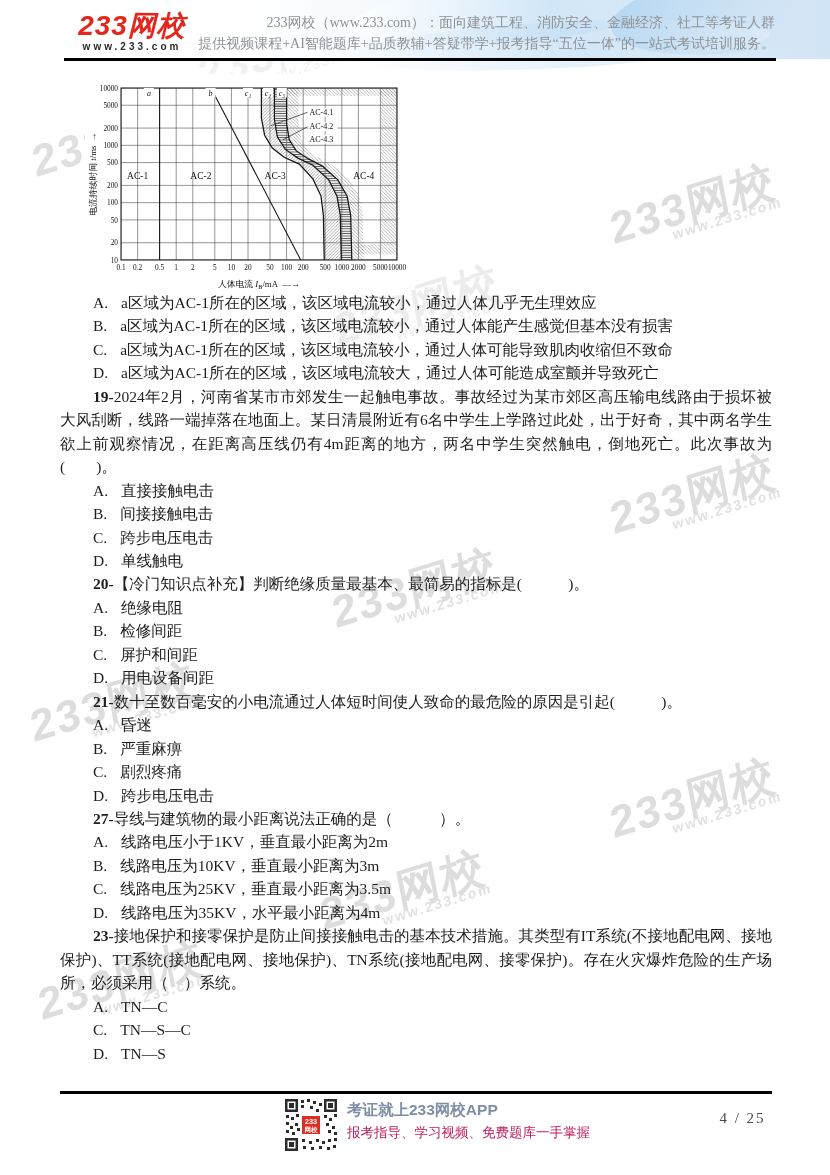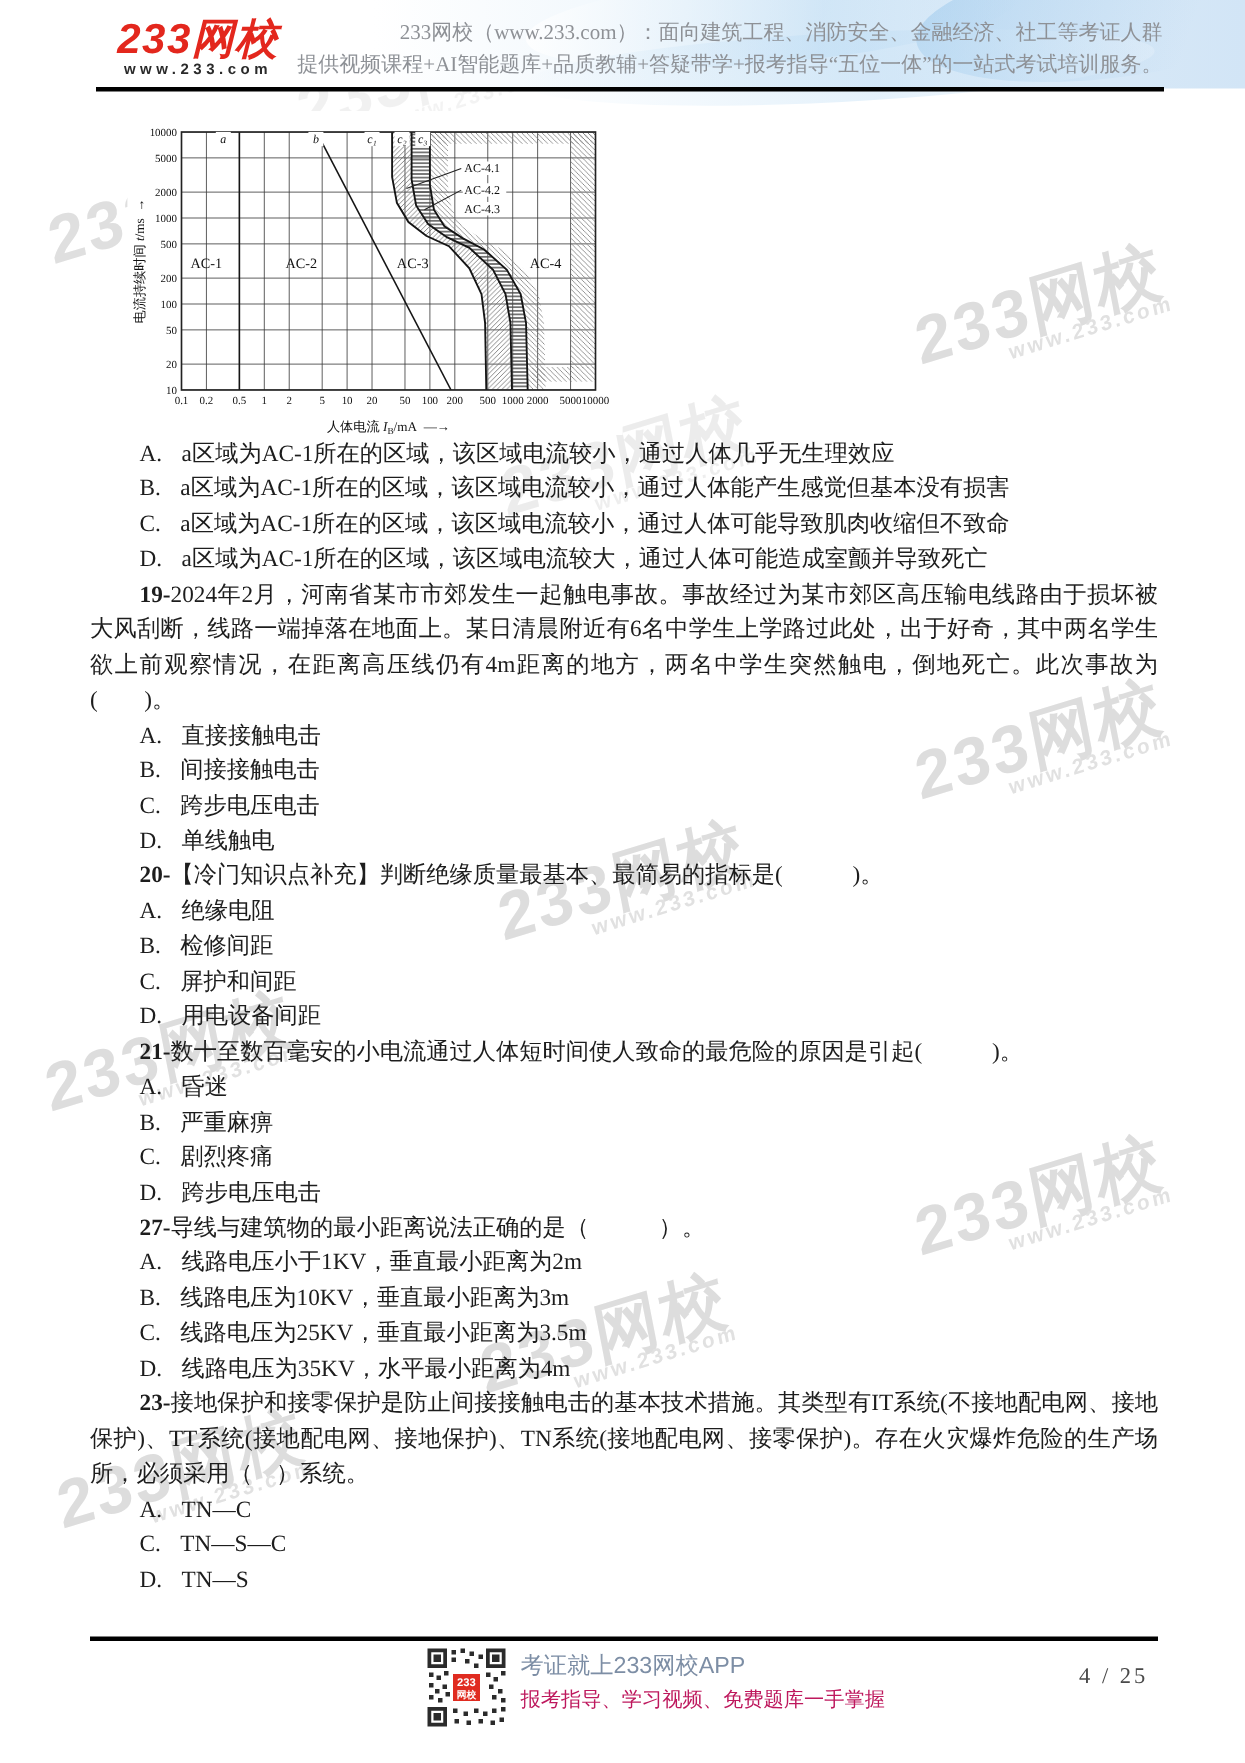--- a/index.html
+++ b/index.html
@@ -36,21 +36,21 @@
   .content{position:absolute;left:60px;top:291px;width:712px;z-index:1;
     font-size:15.5px;line-height:23.45px;text-align:justify;}
   .content p.stem{margin:0;text-indent:33px;}
   .content .qnum{font-weight:bold;}
   .content .opt{padding-left:33px;text-align:left;}
   .content .olabel{margin-right:13px;}
   
   .rule-bottom{position:absolute;left:60px;top:1091px;width:712px;height:3px;background:#000;z-index:1;}
   .qr{position:absolute;left:283px;top:1097px;width:56px;height:56px;z-index:1;}
   .f-title{position:absolute;left:347px;top:1100px;z-index:1;font-family:"Liberation Sans","DejaVu Sans",sans-serif;
-    font-weight:normal;font-size:15.5px;color:#7d8ea5;}
+    font-weight:bold;font-size:15.5px;color:#7d8ea5;}
   .f-sub{position:absolute;left:347px;top:1124px;z-index:1;font-family:"Liberation Sans","DejaVu Sans",sans-serif;
     font-size:13.5px;color:#be185d;}
   .page-num{position:absolute;left:700px;top:1110px;width:85px;text-align:center;z-index:1;
     font-size:15px;color:#4a4a4a;letter-spacing:2px;}
 </style>
 </head>
 <body>
 
 <div class="wm-layer">
     <div class="wm" style="left: 30px; top: 115px; opacity: 0.85;">

